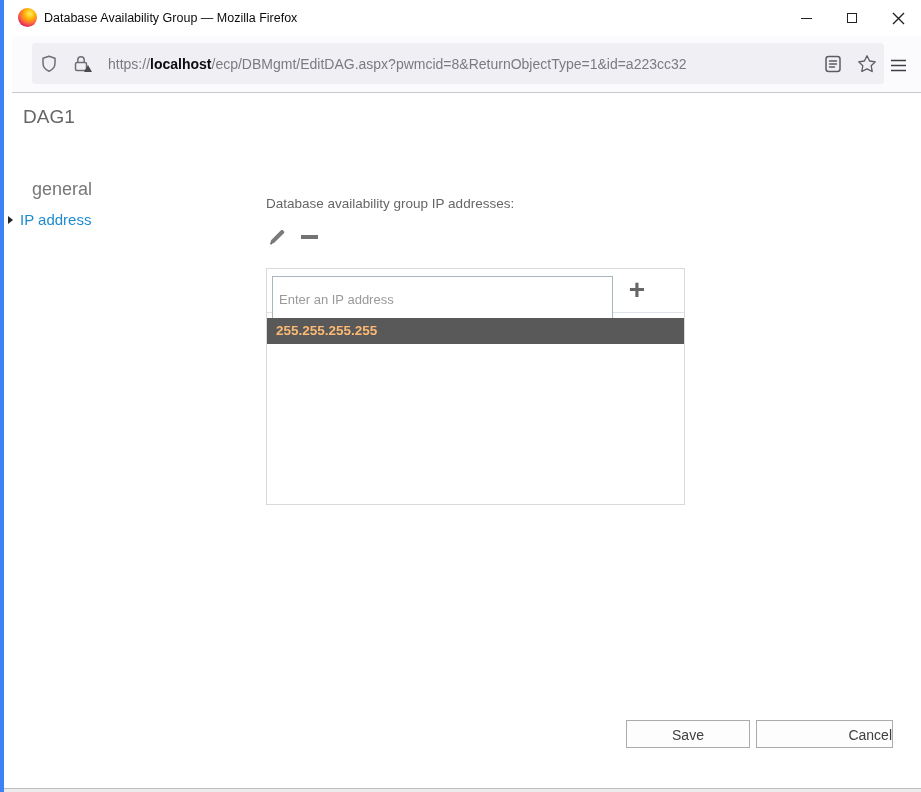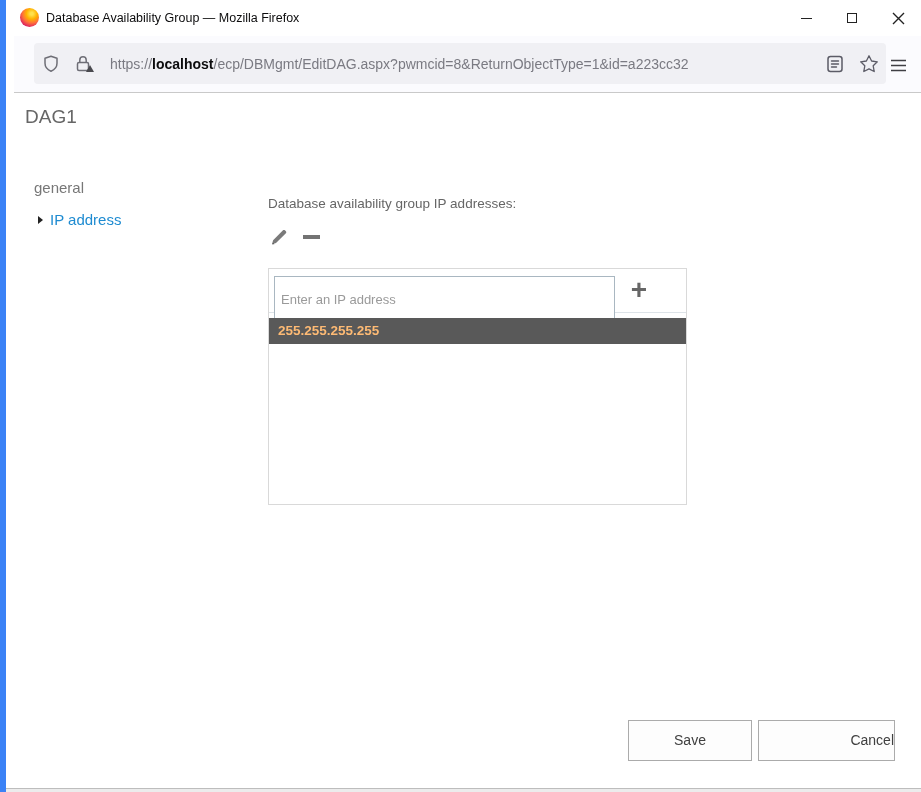--- a/index.html
+++ b/index.html
@@ -1,18 +1,18 @@
 <!DOCTYPE html>
 <html><head>
 <meta charset="utf-8">
 <style>
   * { margin:0; padding:0; box-sizing:border-box; }
   html,body { width:921px; height:792px; }
   body { font-family:"Liberation Sans", sans-serif; background:#fff; overflow:hidden; }
-  #root { position:relative; width:921px; height:792px; background:#fff; border-left:6px solid #3b82f6; overflow:hidden; }
+  #root { position:relative; width:921px; height:792px; background:#fff; border-left:4px solid #3b82f6; overflow:hidden; }
 
   
   .titlebar { position:absolute; left:0; top:0; width:100%; height:36px; background:#ffffff; }
   .ff-icon { position:absolute; left:14px; top:8px; width:19px; height:19px; border-radius:50%;
              background:radial-gradient(circle at 62% 30%, #ffe14d 8%, #ffb300 30%, #ff7139 52%, #e33059 72%, #b5007f 95%); }
   .win-title { position:absolute; left:40px; top:0; height:36px; line-height:36px; font-size:12.5px; color:#0c0c0d; white-space:nowrap; }
   .win-controls { position:absolute; right:0; top:0; height:36px; display:flex; }
   .win-btn { width:46px; height:36px; display:flex; align-items:center; justify-content:center; }
   .min-glyph { width:11px; height:0; border-top:1.4px solid #222; }
   .max-glyph { width:10px; height:10px; border:1.3px solid #222; }
@@ -22,39 +22,39 @@
   .urlbar { position:absolute; left:20px; top:7px; width:852px; height:41px; background:#f0f0f4; border-radius:4px; display:flex; align-items:center; }
   .urlbar-icon { flex:0 0 auto; display:flex; align-items:center; justify-content:center; width:34px; height:41px; }
   .url-text { flex:1 1 auto; font-size:14px; color:#7a7a82; white-space:nowrap; overflow:hidden; margin-left:8px; }
   .url-text .host { color:#0c0c0d; font-weight:bold; }
   .urlbar-right { flex:0 0 auto; display:flex; align-items:center; }
   .menu-btn { position:absolute; right:12px; top:14px; width:38px; height:30px; display:flex; align-items:center; justify-content:center; }
 
   
   .page { position:absolute; left:0; top:94px; width:100%; height:694px; background:#fff; }
   .dag-title { position:absolute; left:19px; top:12px; font-size:19px; color:#666; font-weight:400; }
-  .side-item { position:absolute; left:28px; font-size:15px; color:#777; cursor:pointer; }
+  .side-item { position:absolute; left:28px; font-size:18px; color:#777; cursor:pointer; }
   .side-item.general { top:85px; }
-  .side-item-active { position:absolute; left:32px; top:117px; font-size:15px; color:#1e8bd1; display:flex; align-items:center; cursor:pointer;text-align:right; }
+  .side-item-active { position:absolute; left:4px; top:117px; font-size:15px; color:#1e8bd1; display:flex; align-items:center; cursor:pointer;text-align:right; }
   .tri { width:0; height:0; border-left:5px solid #222; border-top:4px solid transparent; border-bottom:4px solid transparent; margin-right:7px; margin-top:1px; }
 
   .section-label { position:absolute; left:262px; top:102px; font-size:13.5px; color:#666; }
   .tool-row { position:absolute; left:262px; top:131px; height:24px; display:flex; align-items:center; }
   .tool-btn { margin-right:10px; display:flex; align-items:center; justify-content:center; width:22px; height:22px; }
   .minus-glyph { width:17px; height:0; border-top:4.5px solid #737373; }
 
   .ip-panel { position:absolute; left:262px; top:174px; width:419px; height:237px; border:1px solid #d9d9d9; background:#fff; }
   .ip-panel-header { position:relative; width:100%; height:44px; border-bottom:1px solid #dde3e8; }
   .ip-input { position:absolute; left:5px; top:7px; width:341px; height:46px; border:1px solid #a9b7c1; font-size:13px; color:#333; padding:0 6px; outline:none; font-family:"Liberation Sans", sans-serif; }
   .ip-input::placeholder { color:#9a9a9a; }
   .add-btn { position:absolute; left:353px; top:0px; width:34px; height:44px; font-size:28px; font-weight:bold; color:#666; text-align:center; line-height:42px; cursor:pointer; }
   .ip-list { position:relative; width:100%; padding-top:5px; }
   .ip-row { height:26px; line-height:26px; background:#595959; color:#fdba74; font-size:13.5px; font-weight:bold; padding-left:9px; cursor:pointer; }
 
-  .btn { position:absolute; top:626px; height:41px; background:#fdfdfd; border:1px solid #ababab; font-size:14px; color:#404040; text-align:center; line-height:29px; cursor:pointer; font-family:"Liberation Sans", sans-serif; }
+  .btn { position:absolute; top:626px; height:28px; background:#fdfdfd; border:1px solid #ababab; font-size:14px; color:#404040; text-align:center; line-height:29px; cursor:pointer; font-family:"Liberation Sans", sans-serif; }
   .btn-save { left:622px; width:124px; }
   .btn-cancel { left:752px; width:137px;text-align:right; }
 
   .bottom-strip { position:absolute; left:0; bottom:0; width:100%; height:4px; background:#ececec; border-top:1px solid #bdbdbd; }
 
   svg { display:block; }
 </style>
 </head>
 <body>
 

